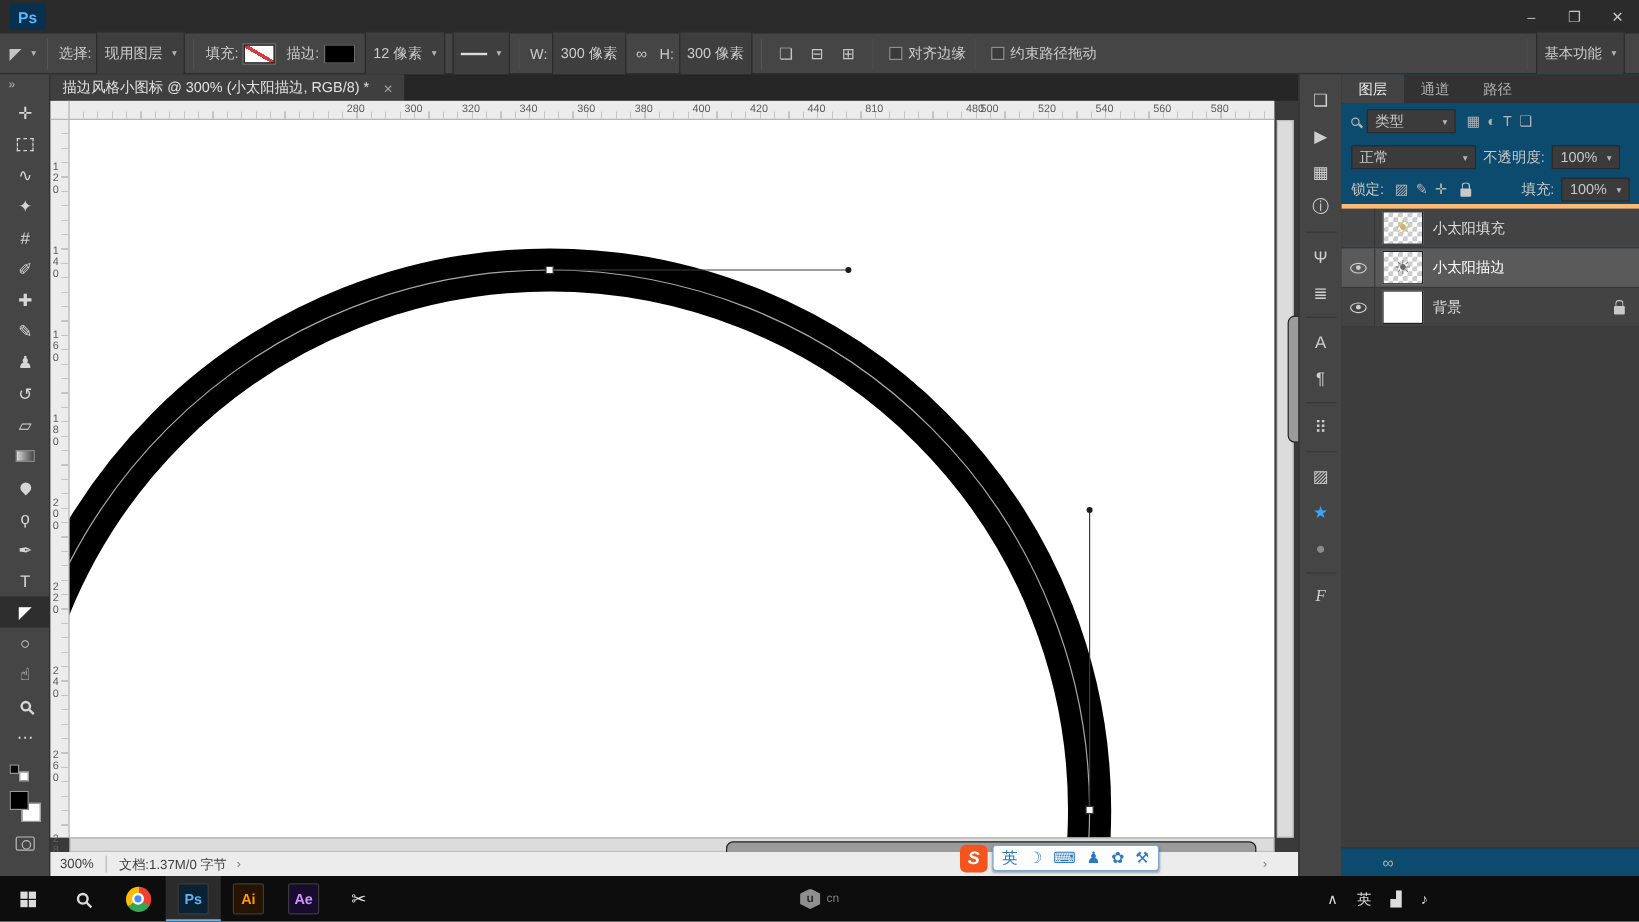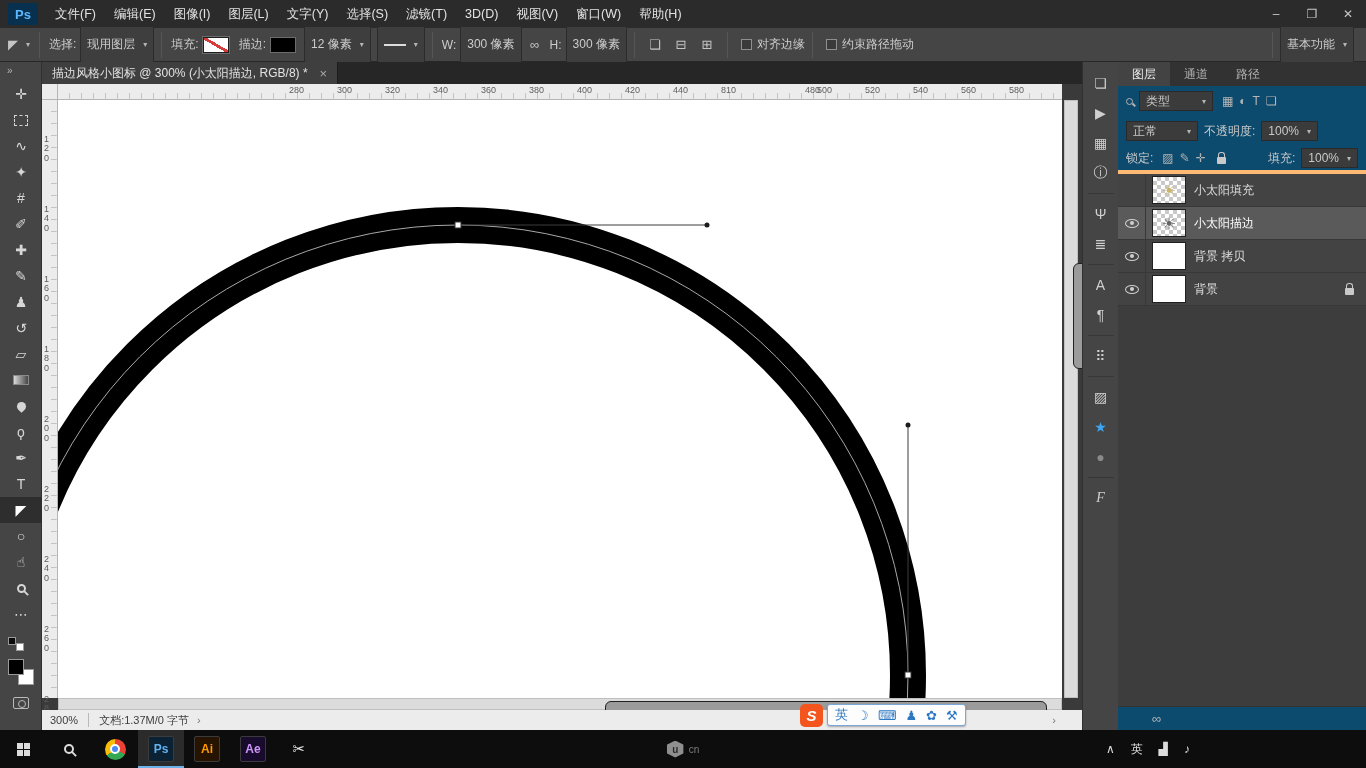--- a/index.html
+++ b/index.html
@@ -119,33 +119,20 @@
   .tb-center { position:absolute; left:50%; transform:translateX(-50%); display:flex; align-items:center; gap:5px; }
   .hex { width:17px; height:17px; background:#8f8f8f; clip-path:polygon(50% 0,100% 25%,100% 75%,50% 100%,0 75%,0 25%); display:flex; align-items:center; justify-content:center; color:#2b2b2b; font-size:10px; font-weight:bold; }
   .hex-text { color:#7c7c7c; font-size:10px; }
   .tb-tray { margin-left:auto; display:flex; align-items:center; gap:16px; padding-right:176px; color:#dcdcdc; font-size:12px; }
 </style>
 </head>
 <body>
 
 <div id="menubar">
   <div class="ps-logo">Ps</div>
-  <div id="menu-items" style="display:flex;">
-      <span class="menu-item">文件(F)</span>
-      <span class="menu-item">编辑(E)</span>
-      <span class="menu-item">图像(I)</span>
-      <span class="menu-item">图层(L)</span>
-      <span class="menu-item">文字(Y)</span>
-      <span class="menu-item">选择(S)</span>
-      <span class="menu-item">滤镜(T)</span>
-      <span class="menu-item">3D(D)</span>
-      <span class="menu-item">视图(V)</span>
-      <span class="menu-item">窗口(W)</span>
-      <span class="menu-item">帮助(H)</span>
-    </div>
   <div class="win-controls" id="win-controls">
       <span class="win-btn">–</span>
       <span class="win-btn">❐</span>
       <span class="win-btn">✕</span>
     </div>
 </div>
 
 <div id="optionsbar">
   <span class="icon-btn">
       <span>◤</span>
@@ -371,21 +358,21 @@
         <span class="caret" style="margin-left:auto;">▾</span>
       </span>
     <span id="filter-icons" style="display:flex;">
         <span class="lp-mini-icon">▦</span>
         <span class="lp-mini-icon">◐</span>
         <span class="lp-mini-icon">T</span>
         <span class="lp-mini-icon">❏</span>
       </span>
   </div>
   <div class="lp-row lp-blend">
-    <span class="lp-box" style="width:72px;align-items:center;">
+    <span class="lp-box" style="width:104px;align-items:center;">
         <span>正常</span>
         <span class="caret" style="margin-left:auto;">▾</span>
       </span>
     <span>不透明度:</span>
     <span class="lp-box">
         <span>100%</span>
         <span class="caret">▾</span>
       </span>
   </div>
   <div class="lp-row lp-lock">
@@ -411,27 +398,20 @@
         <span class="layer-name">小太阳填充</span>
       </div>
       <div class="layer-row selected">
         <div class="eye-cell">
           <span class="eye"></span>
         </div>
         <div class="thumb checker">
           <span style="color: rgb(102, 102, 102);">☀</span>
         </div>
         <span class="layer-name">小太阳描边</span>
-      </div>
-      <div class="layer-row">
-        <div class="eye-cell">
-          <span class="eye"></span>
-        </div>
-        <div class="thumb"></div>
-        <span class="layer-name">背景 拷贝</span>
       </div>
       <div class="layer-row">
         <div class="eye-cell">
           <span class="eye"></span>
         </div>
         <div class="thumb"></div>
         <span class="layer-name">背景</span>
         <span class="mini-lock"></span>
       </div>
     </div>

